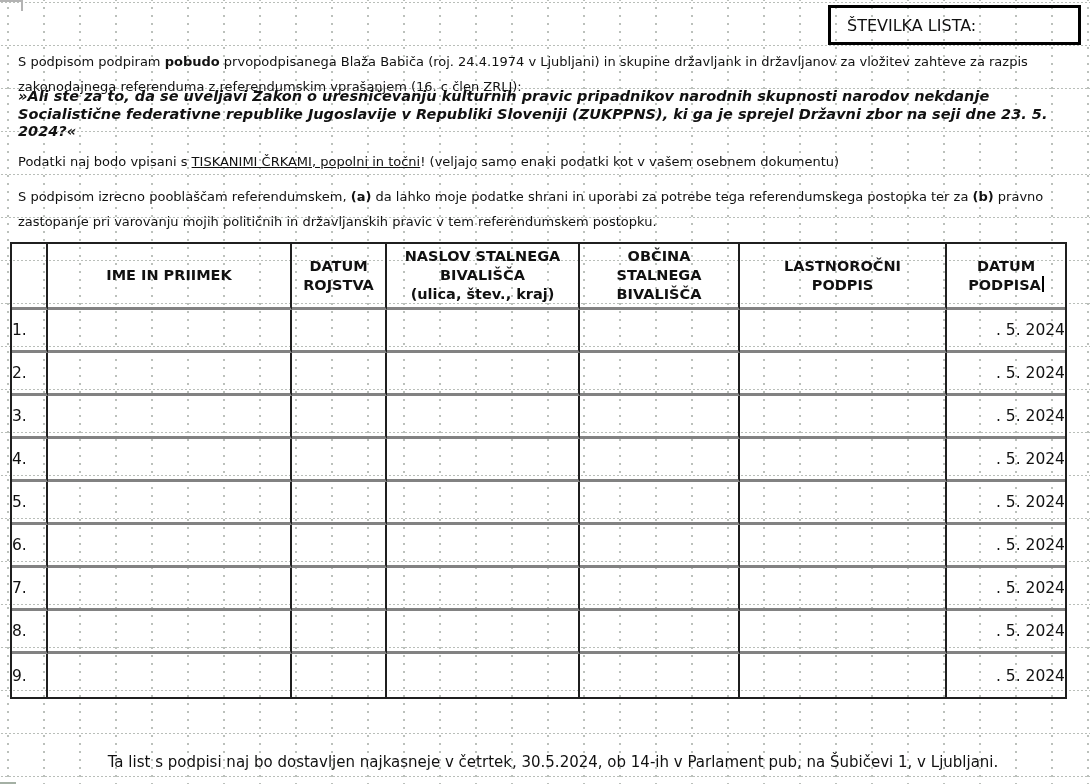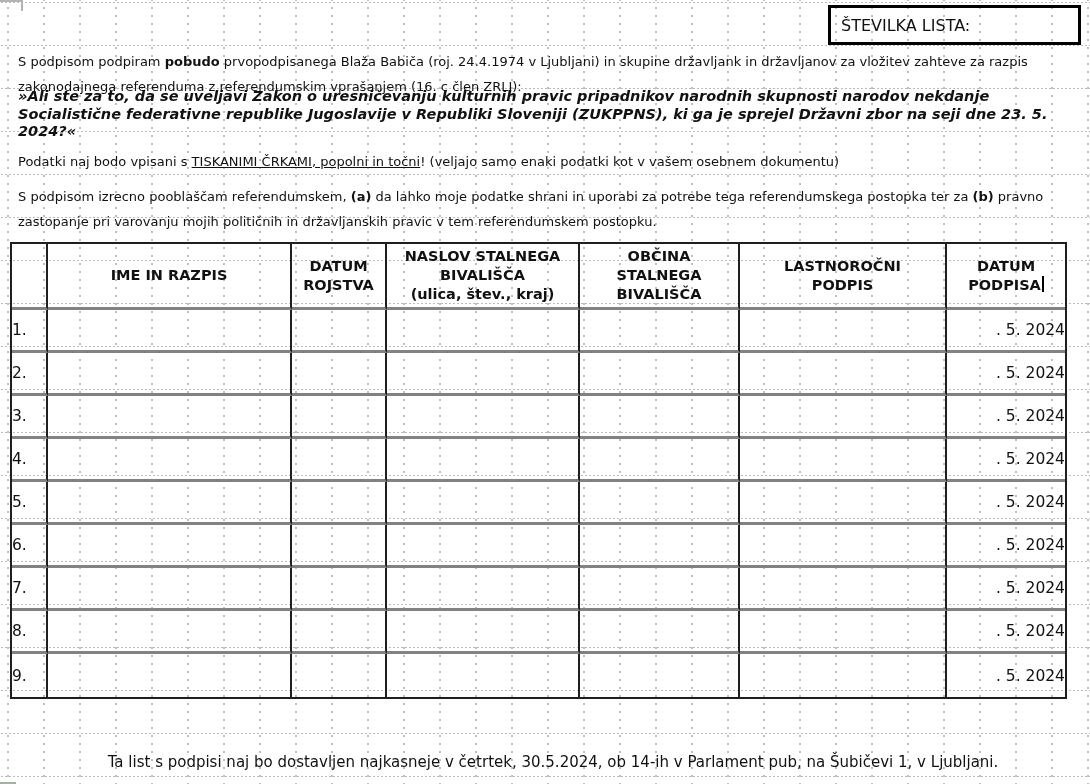--- a/index.html
+++ b/index.html
@@ -25,21 +25,21 @@
     position:absolute;left:0;bottom:0;width:16px;height:4px;
     border-bottom:2px solid #a4b0a4;
   }
   .doc-title{
     position:absolute;left:18px;top:8px;width:820px;
     font-size:16.5px;font-weight:bold;letter-spacing:-0.2px;white-space:nowrap;
   }
   .list-box{
     position:absolute;left:828px;top:5px;width:253px;height:40px;
     border:3px solid #000;box-sizing:border-box;
-    display:flex;align-items:center;padding-left:10px;
+    display:flex;align-items:center;padding-left:16px;
     font-size:16px;
   }
   .para{position:absolute;left:18px;width:1064px;font-size:13px;line-height:25px;}
   .p-intro{top:49px;}
   .p-question{top:88px;font-weight:bold;font-style:italic;font-size:14.5px;line-height:17.5px;}
   .p-instructions{top:149px;}
   .p-auth{top:184px;}
   .b{font-weight:bold;}
   .u{text-decoration:underline;}
   table.sig{
@@ -101,21 +101,21 @@
         <col style="width:244px">
         <col style="width:95px">
       <col style="width:193px">
         <col style="width:160px">
         <col style="width:207px">
         <col style="width:118px">
     </colgroup>
     <thead>
       <tr>
         <th></th>
-        <th>IME IN RAZPIS</th>
+        <th>IME IN PRIIMEK</th>
         <th>DATUM
 ROJSTVA</th>
         <th>NASLOV STALNEGA
 BIVALIŠČA
 (ulica, štev., kraj)</th>
         <th>OBČINA
 STALNEGA
 BIVALIŠČA</th>
         <th>LASTNOROČNI
 PODPIS</th>

